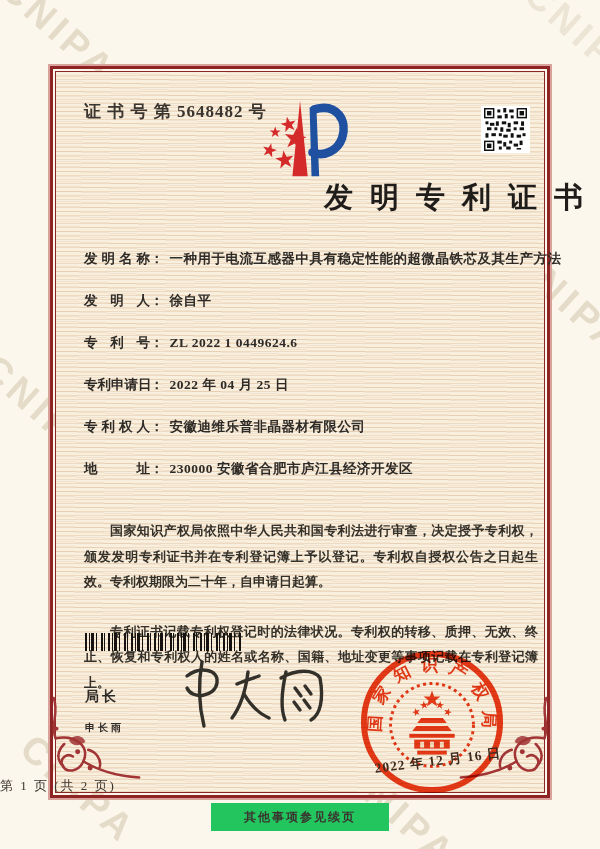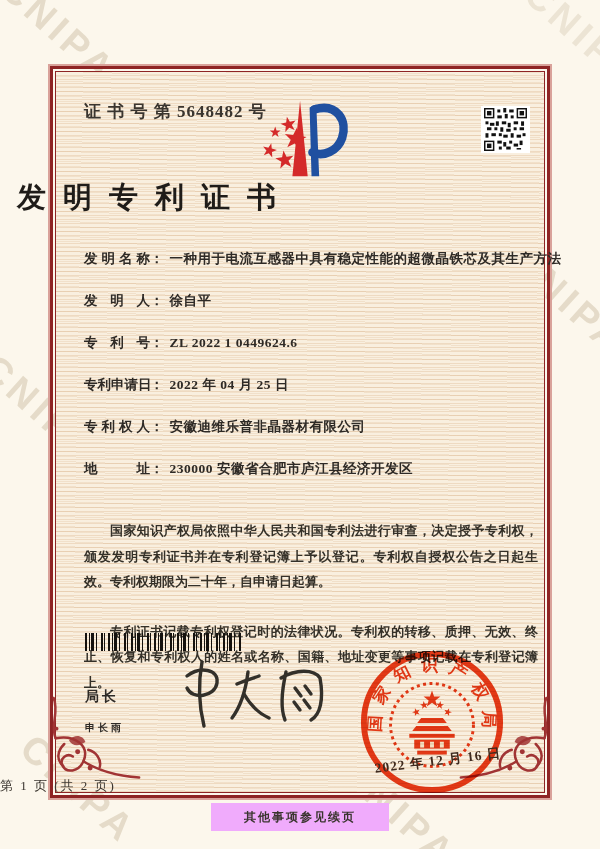--- a/index.html
+++ b/index.html
@@ -34,21 +34,21 @@
   .flourish { position:absolute; width:96px; height:96px; }
   .flourish.left  { left:46px;  top:696px; }
   .flourish.right { right:46px; top:696px; transform:scaleX(-1); }
 
   .cert-no { position:absolute; left:84px; top:100px; font-size:17px; letter-spacing:1px; color:#3a352f; font-weight:600; }
 
   .logo { position:absolute; left:253px; top:96px; }
   .qr   { position:absolute; left:481px; top:106px; background:#fff; padding:2px; }
 
   .title {
-    position:absolute; left:0; right:0; top:178px; text-align:left;
+    position:absolute; left:0; right:0; top:178px; text-align:right;
     font-size:29px; font-weight:bold; letter-spacing:17px; padding-left:17px;
     color:#1f1c19;
   }
 
   .fields { position:absolute; left:84px; top:249px; width:456px; font-size:13.5px; font-weight:600; }
   .frow { height:42px; line-height:20px; white-space:nowrap; }
   .flabel { display:inline-block; width:66px; text-align:justify; text-align-last:justify; vertical-align:top; }
   .fcolon { display:inline-block; margin:0 6px 0 0; }
   .fvalue { letter-spacing:.5px; }
   .grant { position:relative; height:30px; line-height:20px; }
@@ -73,21 +73,21 @@
   .seal { position:absolute; left:358px; top:648px; opacity:.96; mix-blend-mode:multiply; }
   .seal-date {
     position:absolute; left:360px; top:752px; width:156px; text-align:center;
     font-size:13.5px; font-weight:bold; color:#3f2a1e; letter-spacing:1px;
     transform:rotate(-7deg); white-space:nowrap;
   }
 
   .page-num { position:absolute; left:0; right:0; top:777px; text-align:left; font-size:13px; letter-spacing:2px; color:#3a352f; }
   .footer-note-box {
     position:absolute; left:211px; top:803px; width:178px; height:28px;
-    background:#f0abfc; display:flex; align-items:center; justify-content:center;
+    background:#22c55e; display:flex; align-items:center; justify-content:center;
   }
   .footer-note { font-size:12px; font-weight:600; letter-spacing:2px; color:#3a352f; }
 </style>
 </head>
 <body>
 
 <div class="page">
 
   <div class="wm" style="left:-12px; top:8px;">CNIPA</div>
   <div class="wm light" style="left:512px; top:14px;">CNIPA</div>

